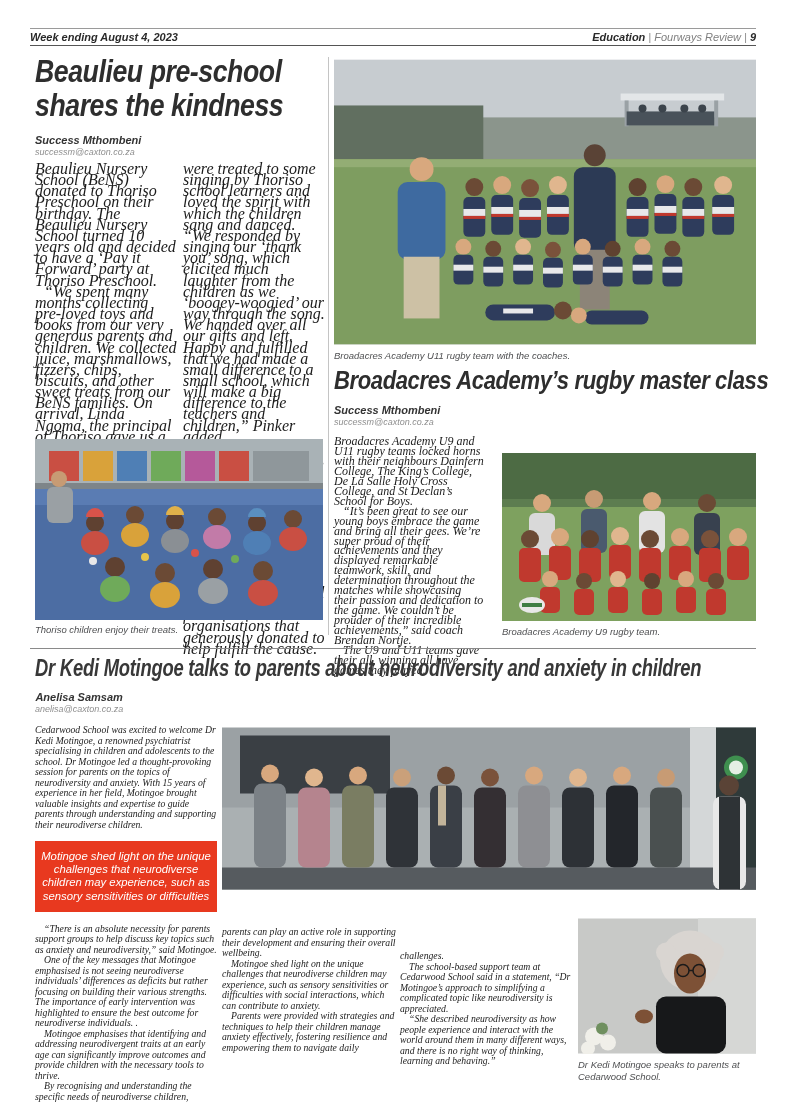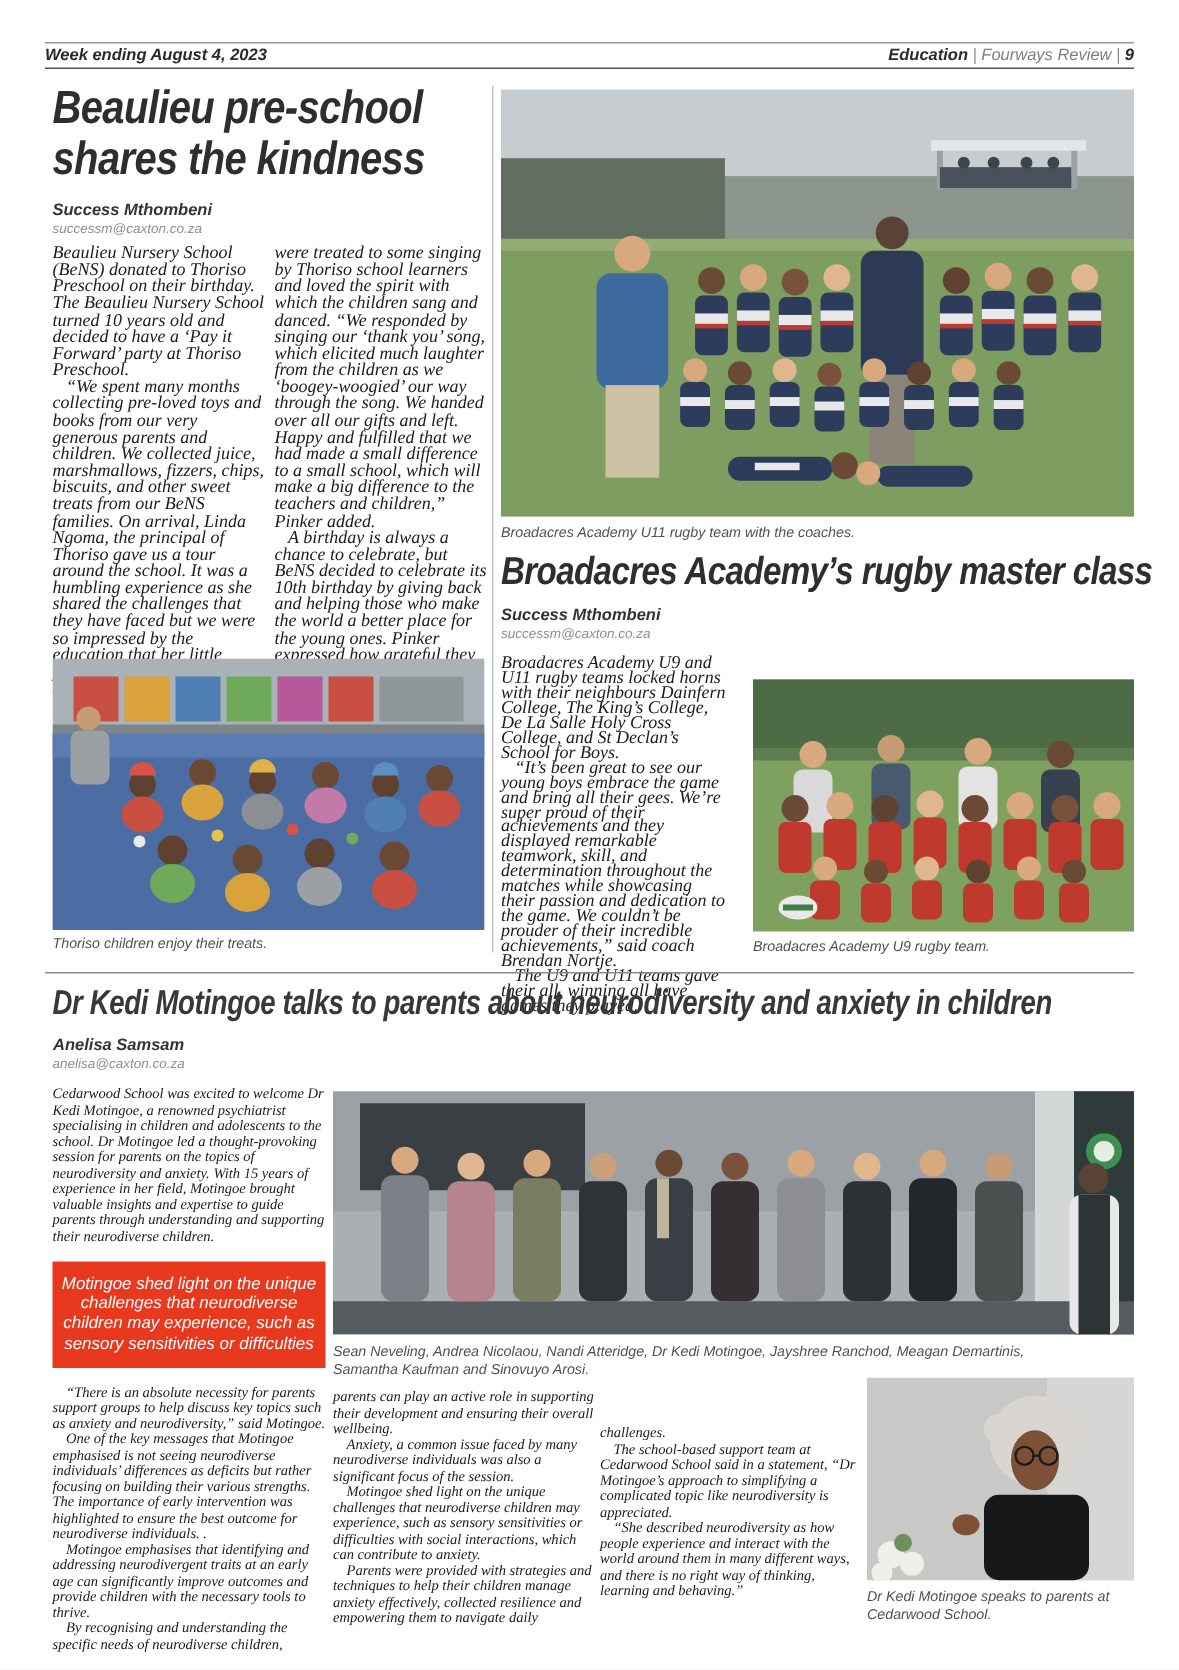--- a/index.html
+++ b/index.html
@@ -17,21 +17,21 @@
   .h1{font-size:31px;line-height:34px;transform:scaleX(.86);letter-spacing:-.5px;}
   .h2{font-size:26px;line-height:28px;transform:scaleX(.85);letter-spacing:-.5px;}
   .h3{font-size:23px;line-height:26px;transform:scaleX(.80);letter-spacing:-.3px;color:#383838;}
   
   .by-name{font-size:11px;font-weight:bold;color:#333;}
   .by-mail{font-size:9px;color:#8f8f8f;margin-top:1px;}
   
   .newsbody{font-family:"Liberation Serif",serif;color:#1b1b1b;text-align:left;}
   .newsbody p{margin:0;text-indent:9px;}
   .newsbody p:first-child{text-indent:0;}
-  .b1{font-size:12px;line-height:11.15px;}
+  .b1{font-size:16px;line-height:11.15px;}
   .b2{font-size:12px;line-height:9.95px;}
   .b3{font-size:9.7px;line-height:10.5px;}
   
   .cap{font-size:9.5px;line-height:11.5px;color:#4f5052;}
   
   .pullquote{background:#e8391f;color:#ffffff;text-align:center;
              font-size:11.3px;line-height:13.2px;padding:9px 5px;margin:11px 0 12px 0;}
   .photo{display:block;}
   .photo svg{display:block;width:100%;height:100%;}
 </style>
@@ -320,27 +320,25 @@
         <circle cx="400" cy="48" r="9" fill="#d8a87e"></circle>
           <rect x="384" y="58" width="32" height="82" rx="8" fill="#23262b"></rect>
         <circle cx="444" cy="50" r="9" fill="#c79b74"></circle>
           <rect x="428" y="60" width="32" height="80" rx="8" fill="#4a5050"></rect>
         <circle cx="507" cy="58" r="10" fill="#5a4336"></circle>
           <rect x="491" y="69" width="33" height="93" rx="8" fill="#e8e8e8"></rect>
           <rect x="497" y="69" width="21" height="93" fill="#2e3336"></rect>
       </g>
     </svg>
   </div>
-  <div class="abs cap" style="left:222px;top:896px;width:470px;">Sean Neveling, Andrea Nicolaou, Nandi Atteridge, Dr Kedi Motingoe, Jayshree Ranchod, Meagan Demartinis, Samantha Kaufman and Sinovuyo Arosi.</div>
 
   <div class="abs newsbody b3" style="left:222px;top:927px;width:176px;">
     <p>parents can play an active role in supporting their development and ensuring their overall wellbeing.</p>
-    <p>Anxiety, a common issue faced by many neurodiverse individuals was also a significant focus of the session.</p>
     <p>Motingoe shed light on the unique challenges that neurodiverse children may experience, such as sensory sensitivities or difficulties with social interactions, which can contribute to anxiety.</p>
-    <p>Parents were provided with strategies and techniques to help their children manage anxiety effectively, collected resilience and empowering them to navigate daily</p>
+    <p>Parents were provided with strategies and techniques to help their children manage anxiety effectively, fostering resilience and empowering them to navigate daily</p>
   </div>
   <div class="abs newsbody b3" style="left:400px;top:927px;width:176px;margin-top:24px;">
     <p>challenges.</p>
     <p>The school-based support team at Cedarwood School said in a statement, “Dr Motingoe’s approach to simplifying a complicated topic like neurodiversity is appreciated.</p>
     <p>“She described neurodiversity as how people experience and interact with the world around them in many different ways, and there is no right way of thinking, learning and behaving.”</p>
   </div>
 
   <div class="abs photo" style="left:578px;top:918px;width:178px;height:136px;">
     <svg viewBox="0 0 178 135">
       <rect width="178" height="135" fill="#c8c9c7"></rect>

